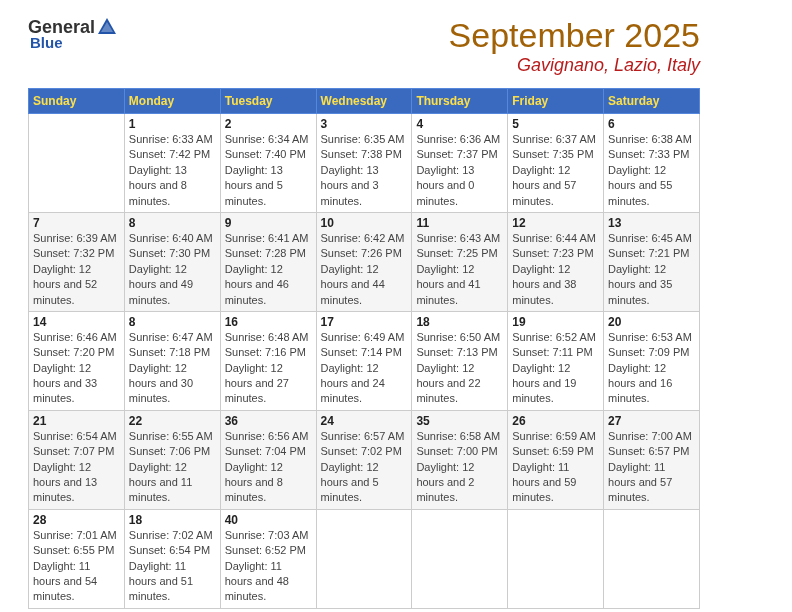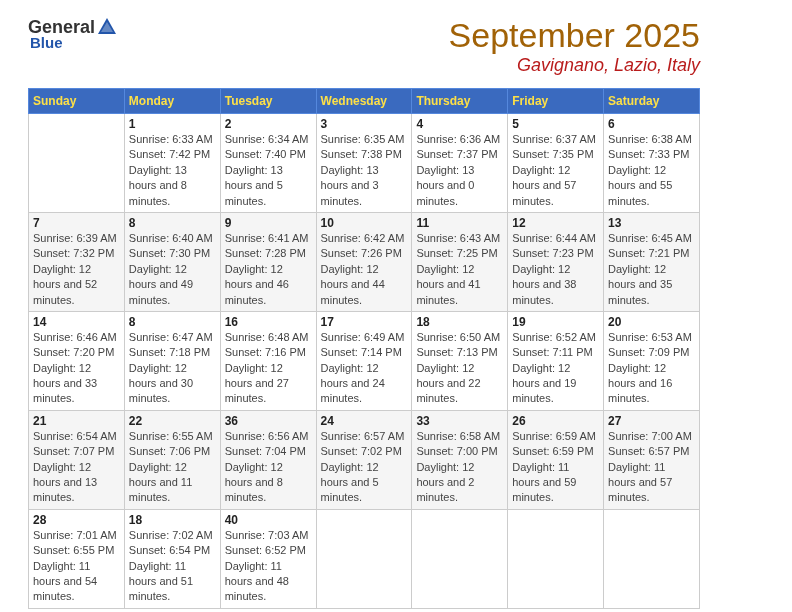--- a/index.html
+++ b/index.html
@@ -218,21 +218,21 @@
           </td>
           <td>
             <div class="day-number">36</div>
             <div class="day-info">Sunrise: 6:56 AM<br>Sunset: 7:04 PM<br>Daylight: 12 hours and 8 minutes.</div>
           </td>
           <td>
             <div class="day-number">24</div>
             <div class="day-info">Sunrise: 6:57 AM<br>Sunset: 7:02 PM<br>Daylight: 12 hours and 5 minutes.</div>
           </td>
           <td>
-            <div class="day-number">33</div>
+            <div class="day-number">35</div>
             <div class="day-info">Sunrise: 6:58 AM<br>Sunset: 7:00 PM<br>Daylight: 12 hours and 2 minutes.</div>
           </td>
           <td>
             <div class="day-number">26</div>
             <div class="day-info">Sunrise: 6:59 AM<br>Sunset: 6:59 PM<br>Daylight: 11 hours and 59 minutes.</div>
           </td>
           <td>
             <div class="day-number">27</div>
             <div class="day-info">Sunrise: 7:00 AM<br>Sunset: 6:57 PM<br>Daylight: 11 hours and 57 minutes.</div>
           </td>

